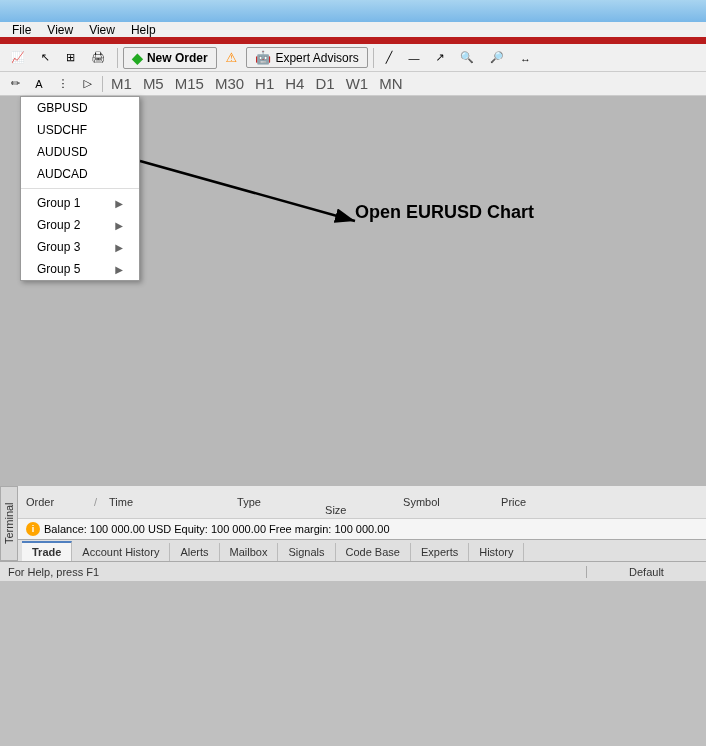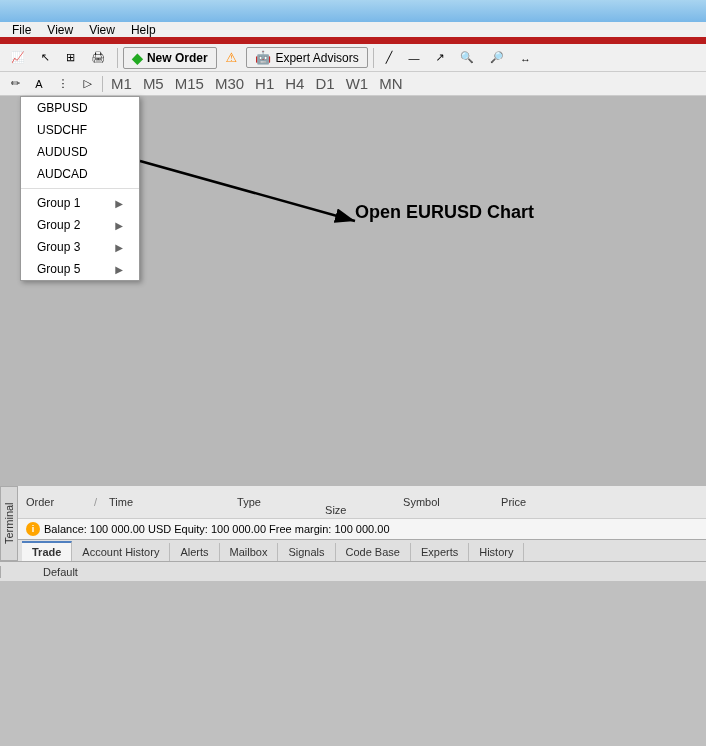--- a/index.html
+++ b/index.html
@@ -440,16 +440,19 @@
       </div>
       <div class="tab">
         <span>History</span>
       </div>
     </div>
 
   </div>
 </div>
 
 <div class="status-bar">
+  <div class="status-left">
+    <span>For Help, press F1</span>
+  </div>
   <div class="status-right">
     <span>Default</span>
   </div>
 </div>
 
 </body></html>

